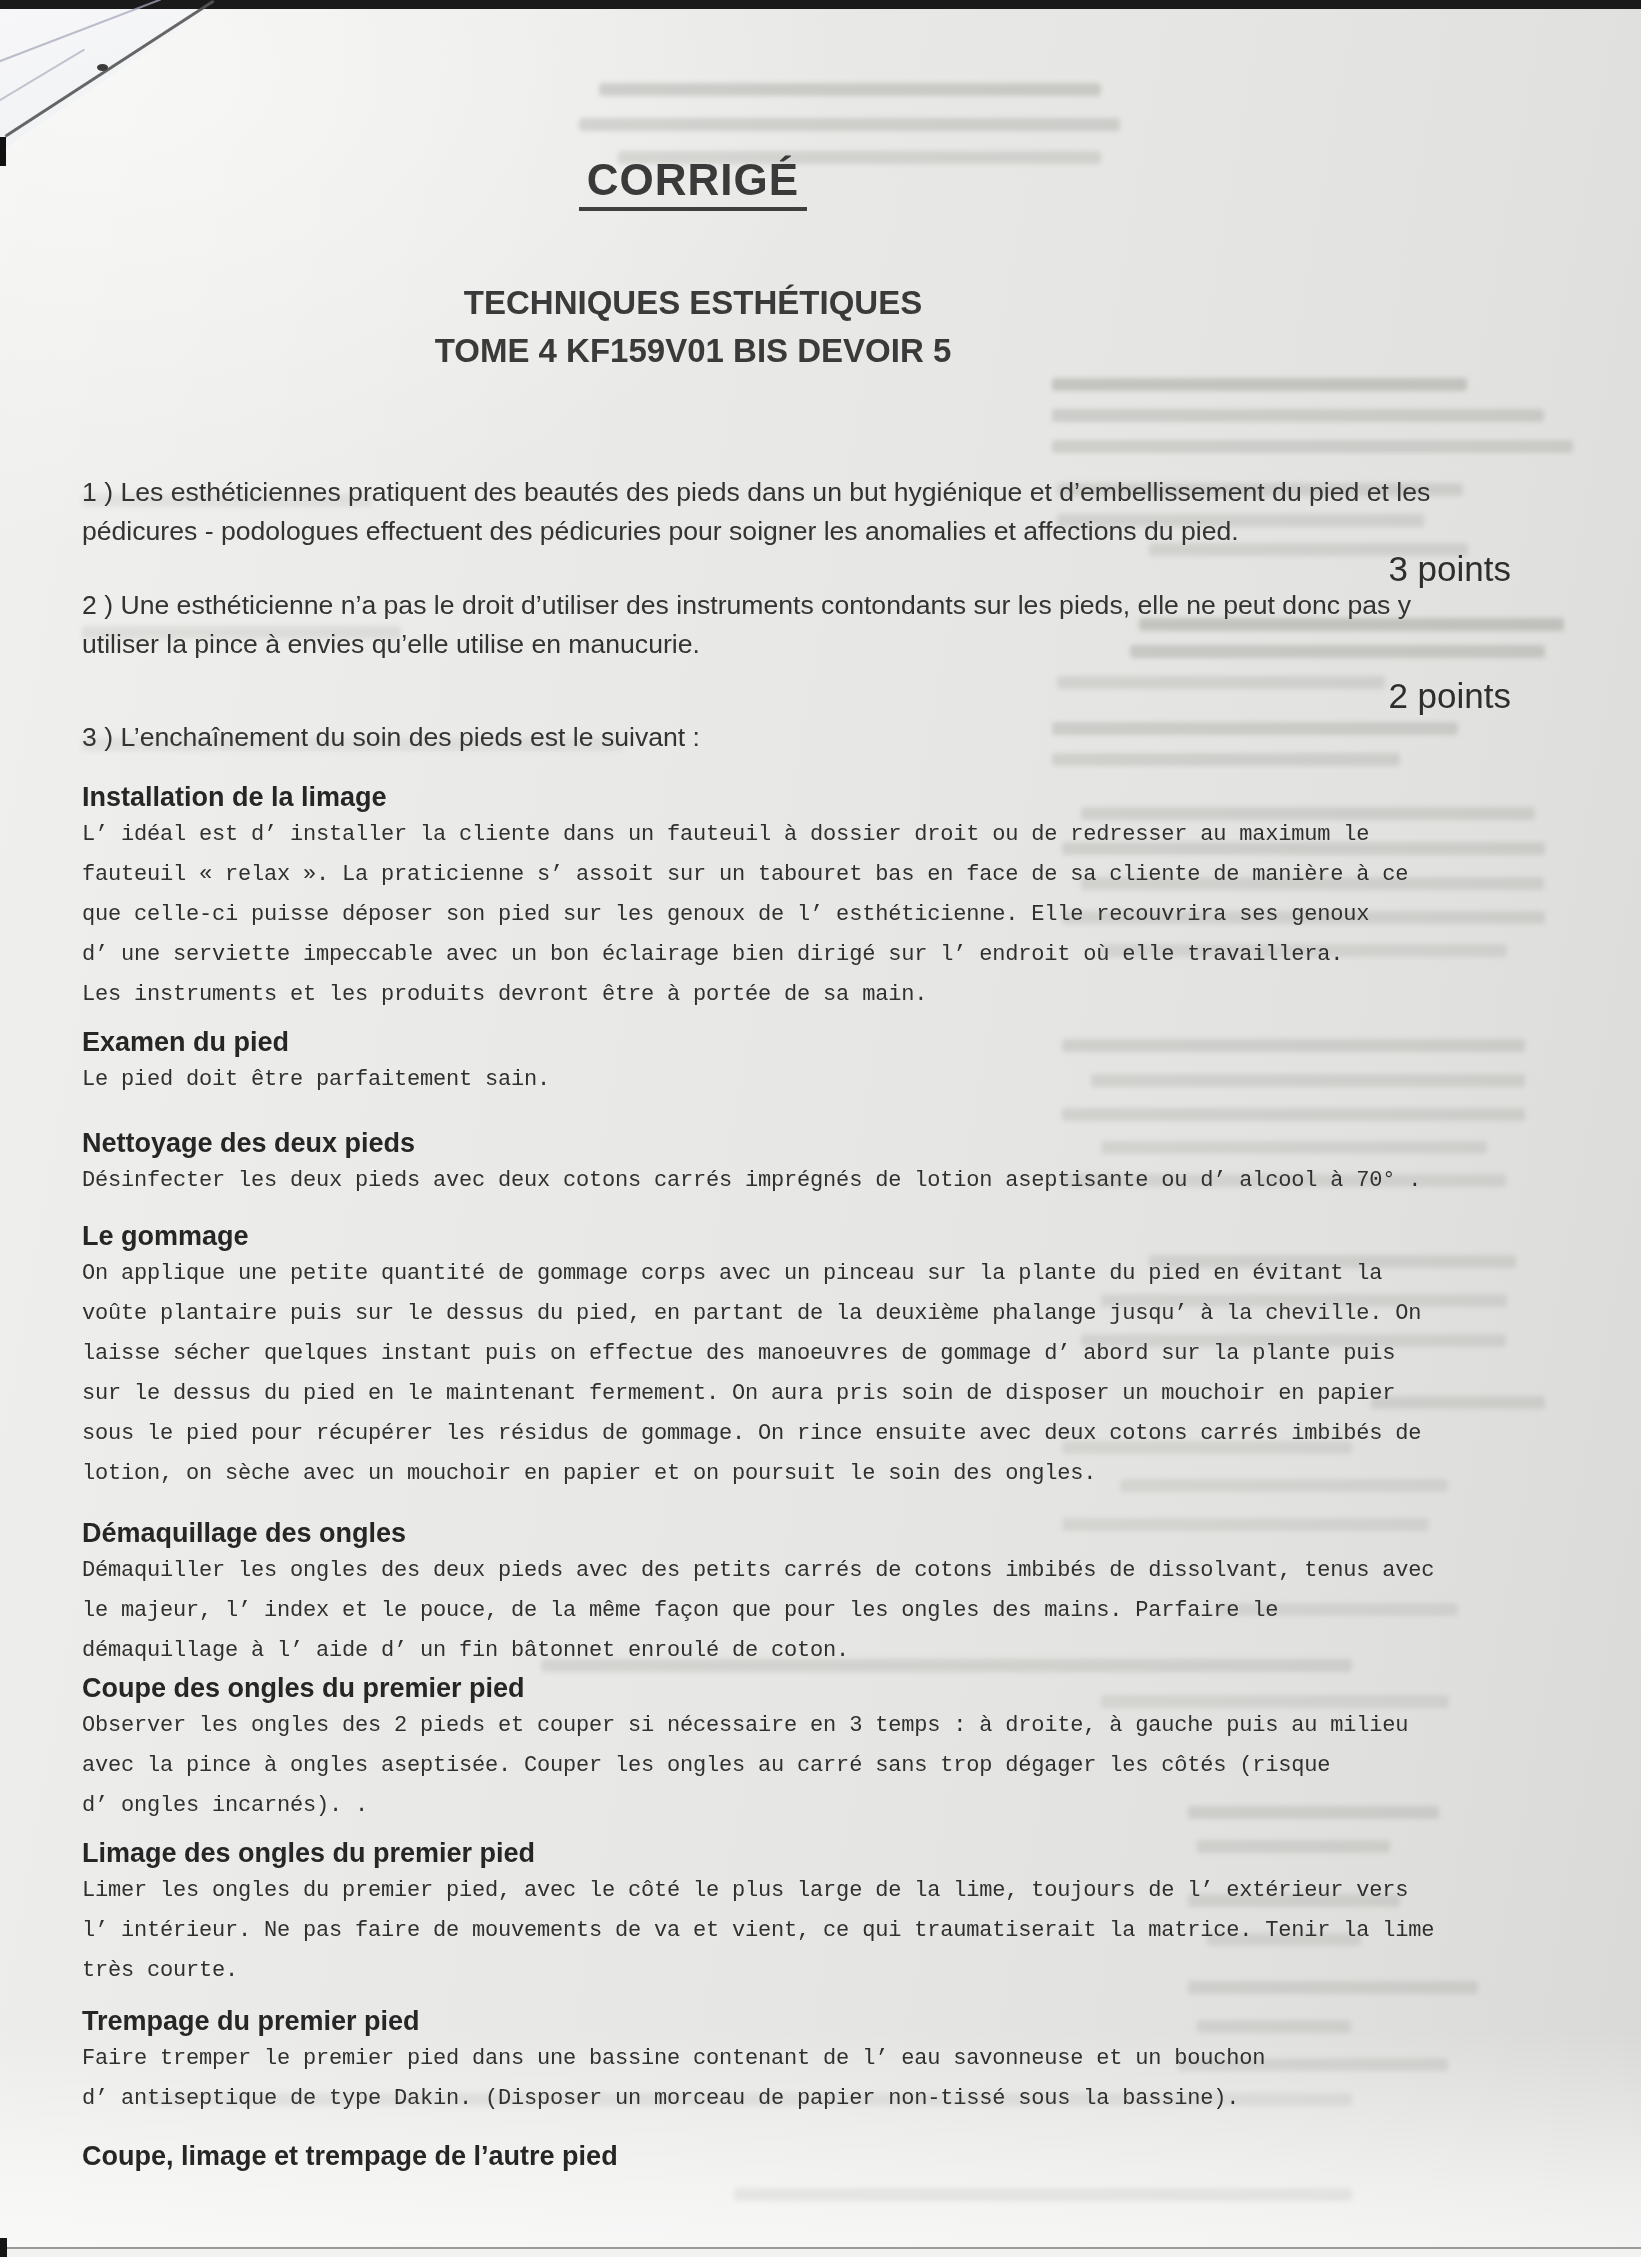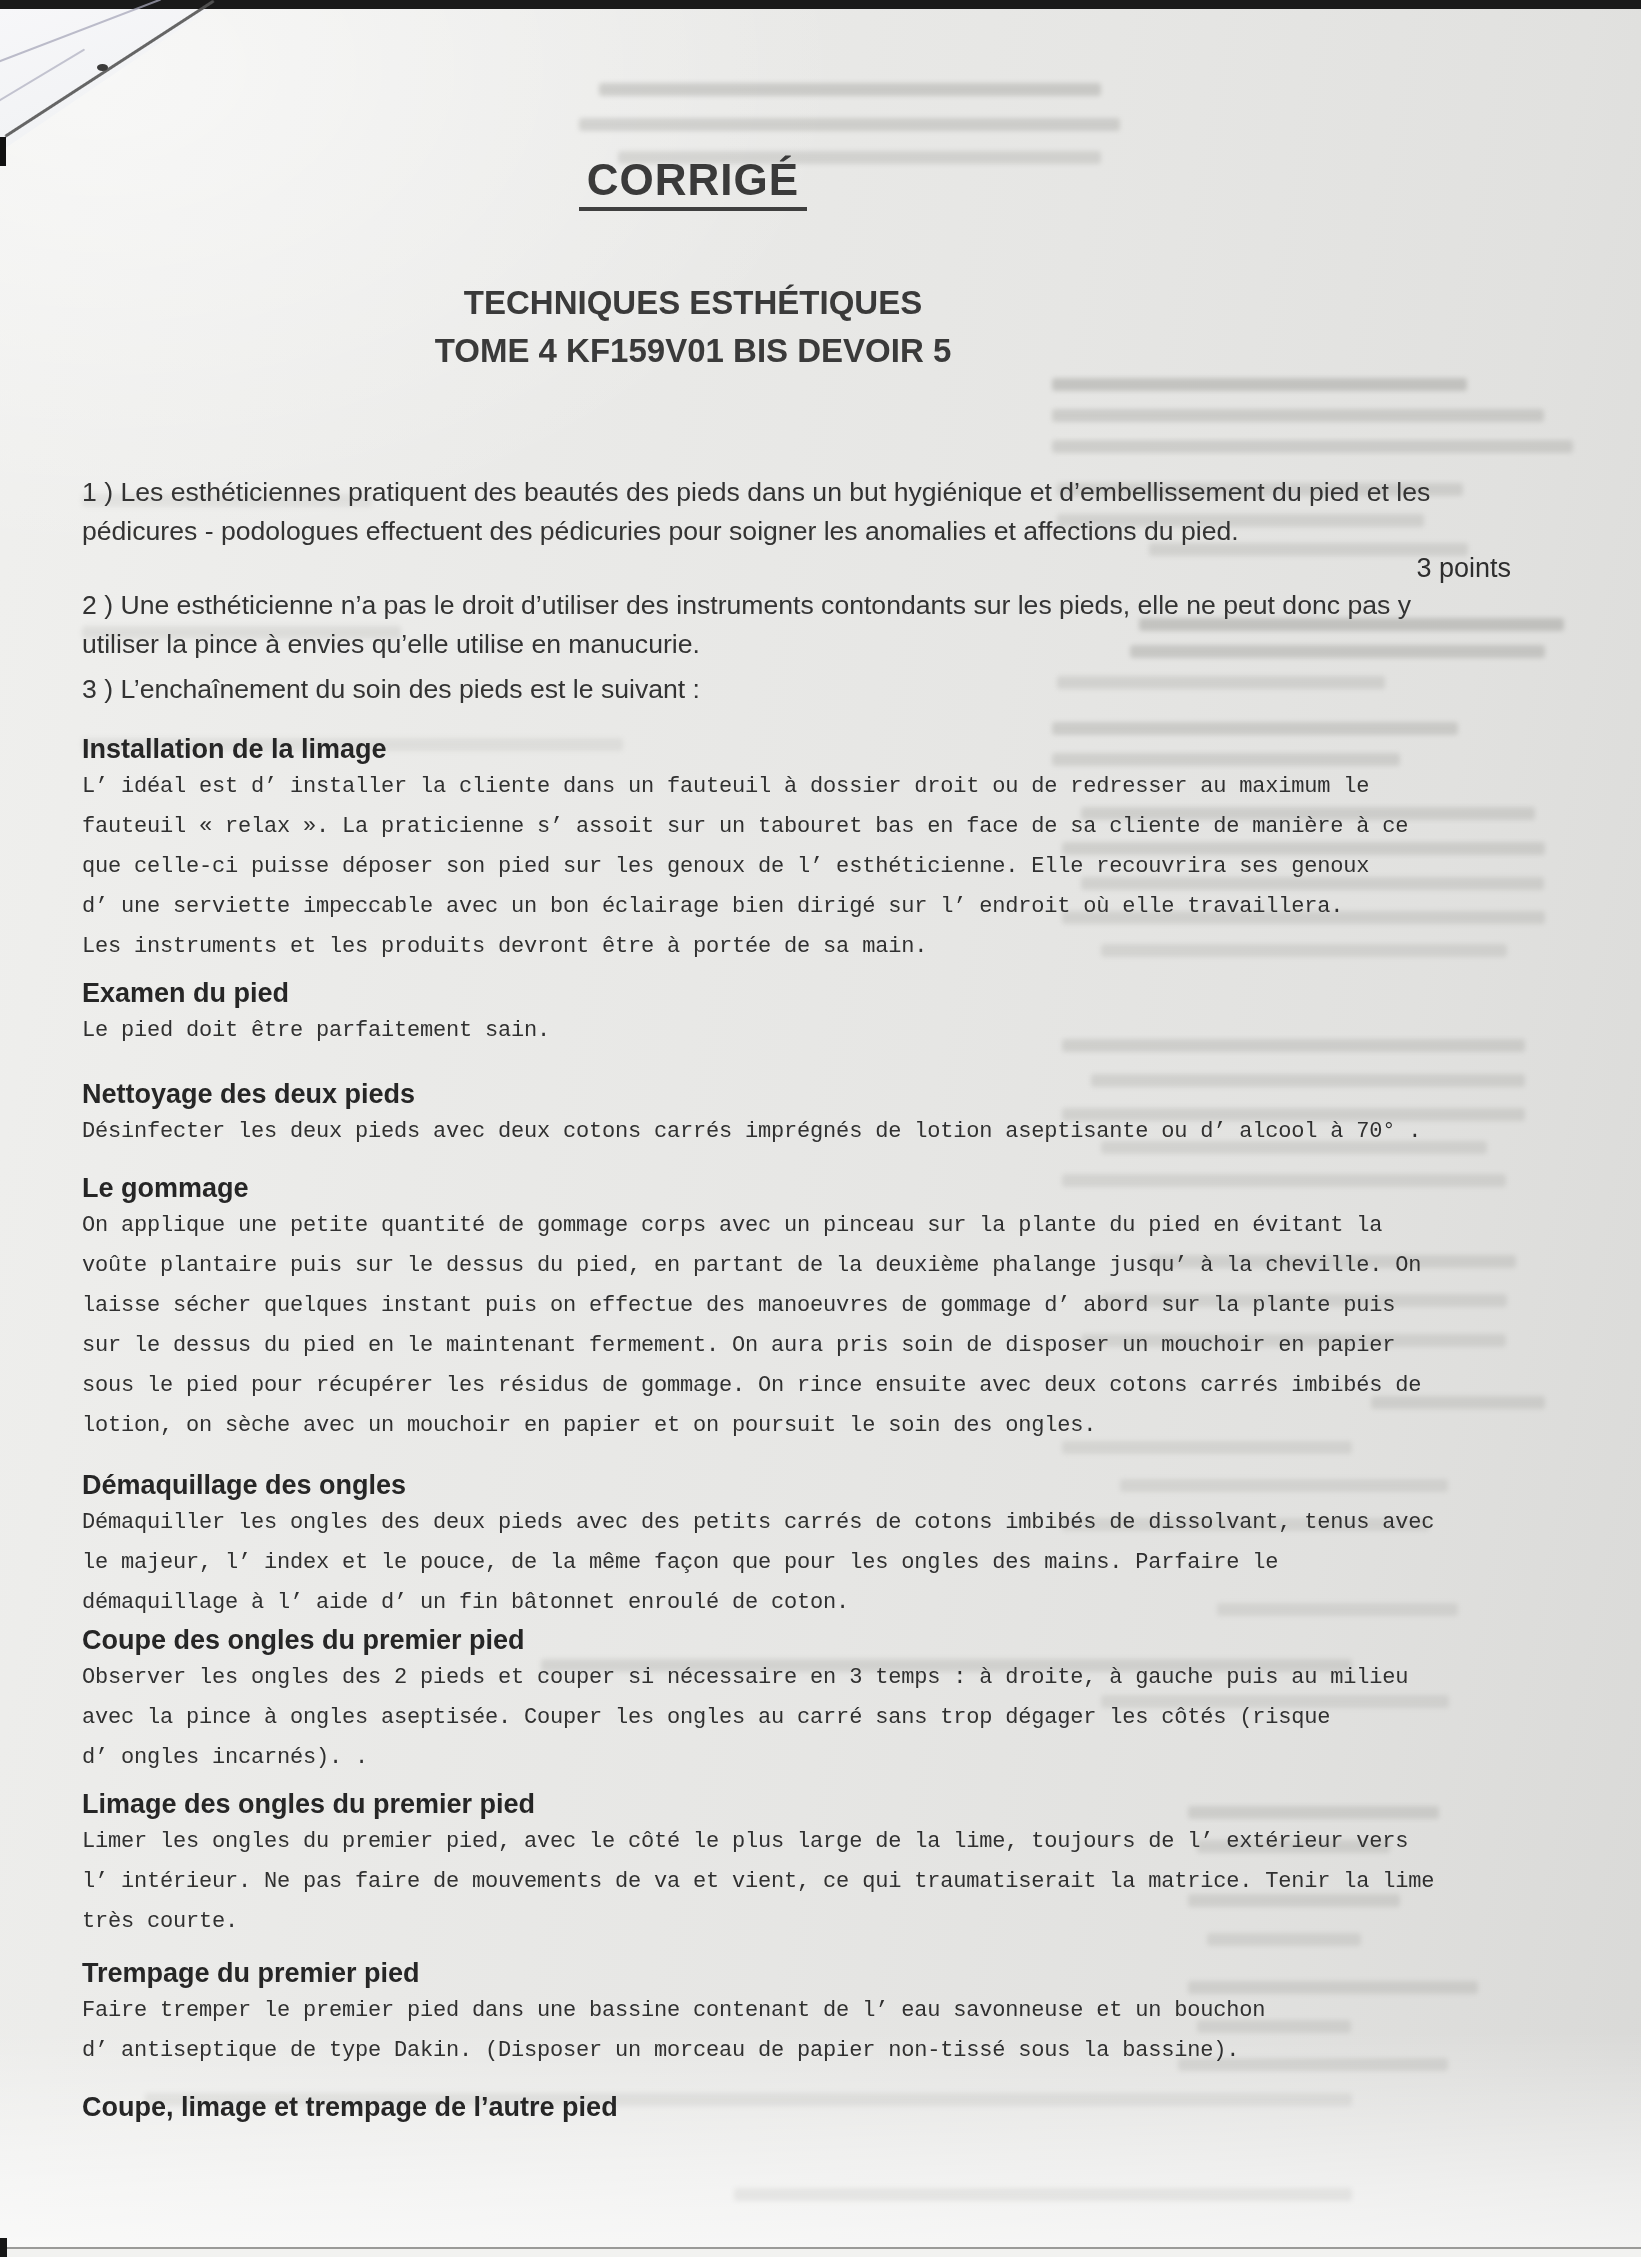--- a/index.html
+++ b/index.html
@@ -37,21 +37,21 @@
   
   .content{position:absolute;left:82px;top:0;width:1429px;color:#323232;}
   .head{width:1222px;text-align:center;}
   .doc-title{margin:154px 0 0 0;font-size:44px;font-weight:700;letter-spacing:1px;color:#3a3a3a;line-height:52px;}
   .doc-title .u{border-bottom:4.8px solid #3f3f3f;padding:0 7.7px 2.9px 7.7px;}
   .doc-subtitle{margin:73px 0 0 0;font-size:33px;font-weight:700;color:#3a3a3a;line-height:48px;}
   .answer{white-space:pre-line;font-size:26.6px;line-height:39px;color:#333;margin:0;}
   .a1{margin-top:98px;}
   .a2{margin-top:0;}
   .a3{margin-top:5.8px;}
-  .points{font-size:27px;line-height:35px;color:#2e2e2e;text-align:right;margin:0;}
+  .points{font-size:35px;line-height:35px;color:#2e2e2e;text-align:right;margin:0;}
   .p2{margin-top:13.5px;}
   .soin h3{font-size:27px;line-height:35px;font-weight:700;color:#262626;margin:0;}
   .soin .mono{
     white-space:pre-line;margin:0;
     font-family:"Liberation Mono","DejaVu Sans Mono",monospace;
     font-size:22px;line-height:40px;color:#303030;letter-spacing:-0.2px;
   }
   .s0 h3{margin-top:23px;}
   .s1 h3{margin-top:9.7px;}
   .s2 h3{margin-top:26px;}
@@ -134,20 +134,21 @@
         <span>TOME 4 KF159V01 BIS DEVOIR 5</span>
       </h2>
     </div>
 
     <p class="answer a1">1 ) Les esthéticiennes pratiquent des beautés des pieds dans un but hygiénique et d’embellissement du pied et les
 pédicures - podologues effectuent des pédicuries pour soigner les anomalies et affections du pied.</p>
     <p class="points p1">3 points</p>
 
     <p class="answer a2">2 ) Une esthéticienne n’a pas le droit d’utiliser des instruments contondants sur les pieds, elle ne peut donc pas y
 utiliser la pince à envies qu’elle utilise en manucurie.</p>
+    <p class="points p2">2 points</p>
 
     <p class="answer a3">3 ) L’enchaînement du soin des pieds est le suivant :</p>
 
     <section class="soin s0">
       <h3>Installation de la limage</h3>
       <p class="mono">L’ idéal est d’ installer la cliente dans un fauteuil à dossier droit ou de redresser au maximum le
 fauteuil « relax ». La praticienne s’ assoit sur un tabouret bas en face de sa cliente de manière à ce
 que celle-ci puisse déposer son pied sur les genoux de l’ esthéticienne. Elle recouvrira ses genoux
 d’ une serviette impeccable avec un bon éclairage bien dirigé sur l’ endroit où elle travaillera.
 Les instruments et les produits devront être à portée de sa main.</p>

